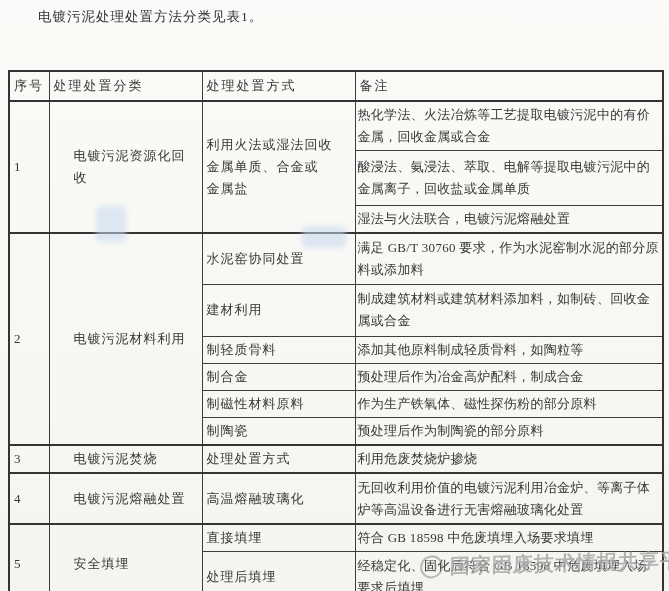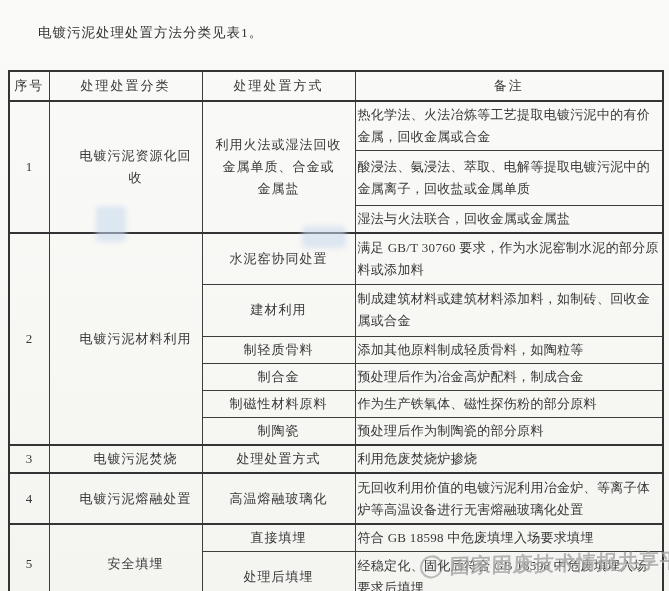--- a/index.html
+++ b/index.html
@@ -10,21 +10,21 @@
     color: #3a3a3a;
     overflow: hidden;
     position: relative;
   }
   .page {
     position: absolute; inset: 0;
     background: linear-gradient(180deg, #fafaf8 0%, #f7f7f4 60%, #f4f4f1 100%);
   }
   .intro {
     position: absolute;
-    left: 38px; top: 24px;
+    left: 38px; top: 8px;
     font-size: 13.5px;
     letter-spacing: 1px;
     color: #333;
   }
   .caption {
     position: absolute;
     left: 8px; top: 40px; width: 654px;
     text-align: center;
     font-weight: bold;
     font-size: 13.5px;
@@ -43,21 +43,21 @@
   }
   col.c-no  { width: 40px; }
   col.c-cat { width: 153px; }
   col.c-mth { width: 153px; }
   col.c-note{ width: 308px; }
   th, td {
     border: 1.5px solid #3d3d3d;
     font-size: 13px;
     font-weight: normal;
     vertical-align: middle;
-    text-align: center;
+    text-align: left;
     letter-spacing: 0.5px;
     line-height: 1.7;
     padding: 2px 4px;
     color: #383838;
   }
   table { border: 2px solid #343434; }
   tr.group-start th, tr.group-start td { border-top: 2px solid #343434; }
   th { letter-spacing: 2px; }
   td.note {
     text-align: left;
@@ -138,21 +138,21 @@
         <td rowspan="3" class="cat">电镀污泥资源化回收</td>
         <td rowspan="3" class="method">利用火法或湿法回收
 金属单质、合金或
 金属盐</td>
         <td class="note">热化学法、火法冶炼等工艺提取电镀污泥中的有价金属，回收金属或合金</td>
       </tr>
       <tr style="height:55px;">
         <td class="note">酸浸法、氨浸法、萃取、电解等提取电镀污泥中的金属离子，回收盐或金属单质</td>
       </tr>
       <tr style="height:24px;">
-        <td class="note">湿法与火法联合，回收金属或金属盐</td>
+        <td class="note">湿法与火法联合，电镀污泥熔融处置</td>
       </tr>
 
       <tr style="height:51px;" class="group-start">
         <td rowspan="6">2</td>
         <td rowspan="6" class="cat">电镀污泥材料利用</td>
         <td class="method">水泥窑协同处置</td>
         <td class="note">满足 GB/T 30760 要求，作为水泥窑制水泥的部分原料或添加料</td>
       </tr>
       <tr style="height:52px;">
         <td class="method">建材利用</td>

